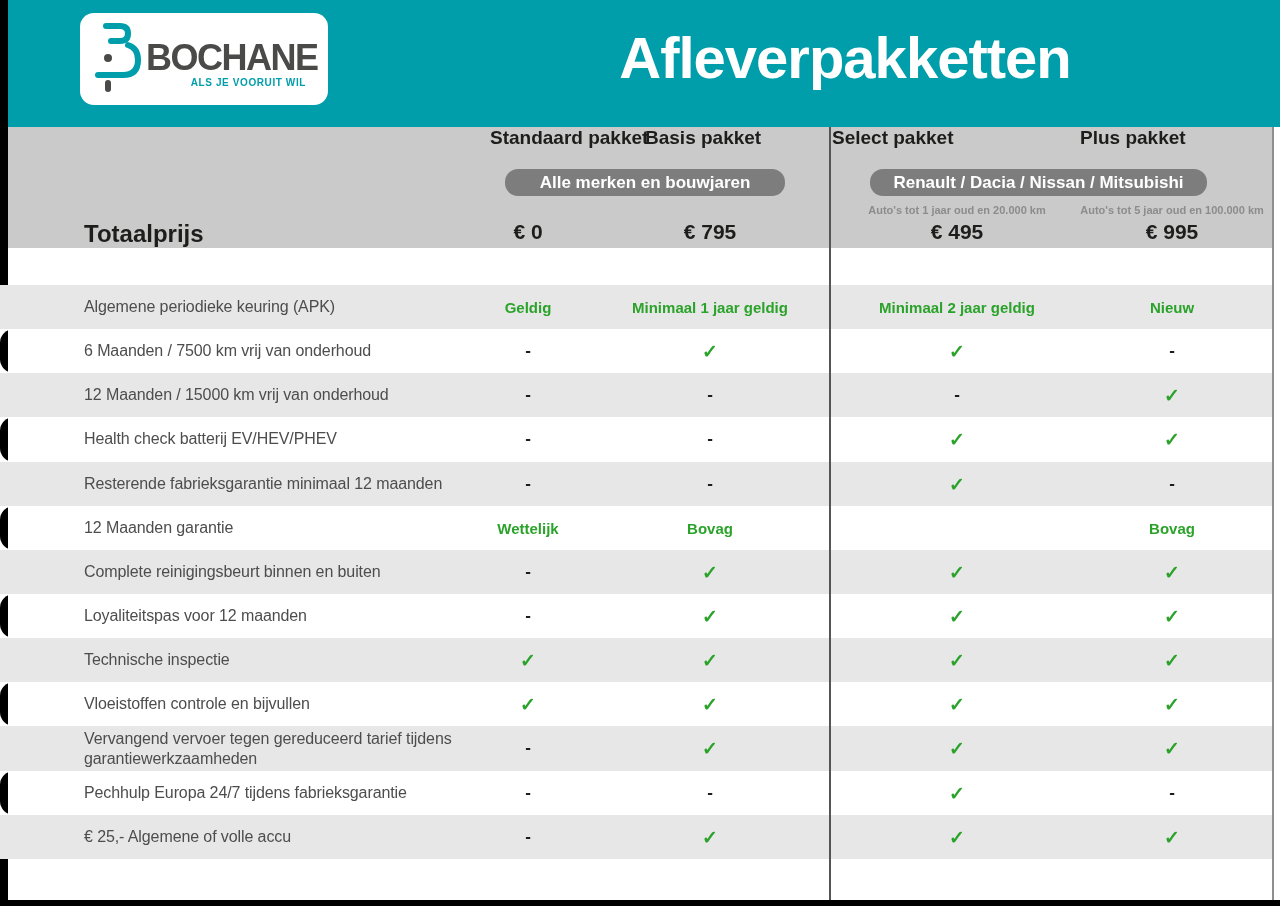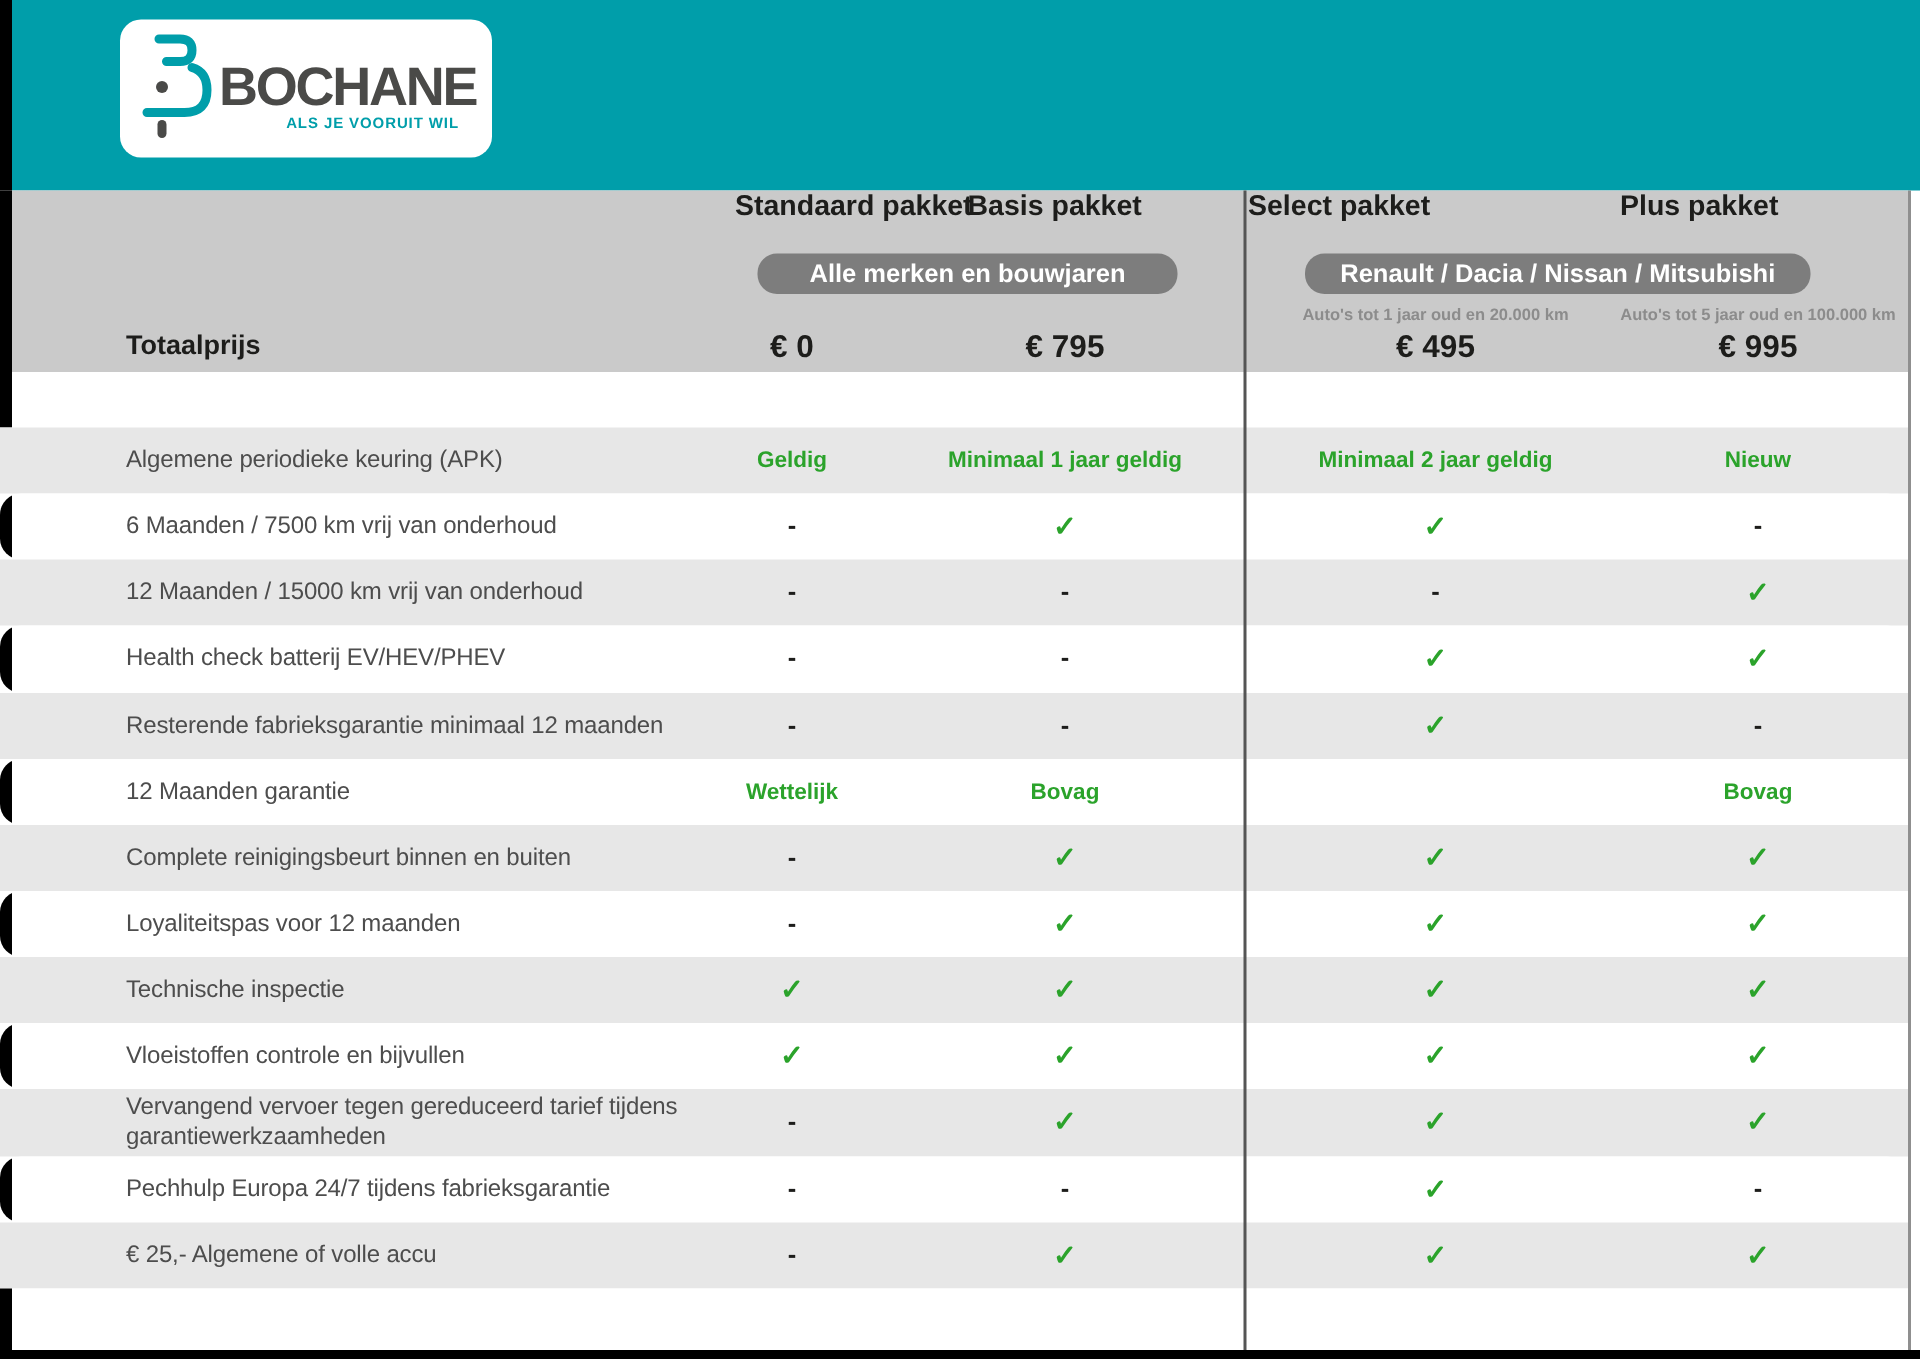--- a/index.html
+++ b/index.html
@@ -22,21 +22,21 @@
   
   .thead{position:absolute;left:0;top:127px;width:1272px;height:121px;
          background:linear-gradient(90deg,#000 0 8px,#CACACA 8px);}
   .hname{position:absolute;top:0;font-size:19px;font-weight:bold;color:#1D1D1B;text-align:left;}
   .h1{left:490px;width:175px}.h2{left:645px;width:175px}.h3{left:832px;width:250px}.h4{left:1080px;width:184px}
   .badge{position:absolute;top:42px;height:27px;line-height:27px;background:#7D7D7D;
          color:#fff;font-weight:bold;font-size:17px;text-align:center;border-radius:13px;}
   .b1{left:505px;width:280px}.b2{left:870px;width:337px}
   .note{position:absolute;top:77px;font-size:11px;font-weight:bold;color:#8C8C8C;text-align:center;}
   .n3{left:832px;width:250px}.n4{left:1052px;width:240px}
-  .pl{position:absolute;left:84px;top:93px;font-size:18px;font-weight:bold;color:#1D1D1B;}
+  .pl{position:absolute;left:84px;top:93px;font-size:24px;font-weight:bold;color:#1D1D1B;}
   .price{position:absolute;top:93px;font-size:21px;font-weight:bold;color:#1D1D1B;text-align:center;}
   .p1{left:440px;width:176px}.p2{left:616px;width:188px}.p3{left:832px;width:250px}.p4{left:1080px;width:184px}
 
   
   .spacer{position:absolute;left:0;top:248px;width:1272px;height:37px;
           background:linear-gradient(90deg,#000 0 8px,#fff 8px);}
   .rows{position:absolute;left:0;top:285px;width:1272px;}
   .row{position:relative;width:1272px;height:44.15px;}
   .row.grey{background:#E7E7E7;}
   .row.white{background:linear-gradient(90deg,#000 0 8px,#fff 8px);border-radius:14px;}
@@ -63,20 +63,21 @@
     <div class="logo-card">
       <svg class="logo-icon" width="50" height="80" viewBox="0 0 50 80">
         <path d="M12 8 H26 Q34 8 34 15.5 Q34 23 26 23 H17" fill="none" stroke="#009EAA" stroke-width="6" stroke-linecap="round"></path>
         <path d="M34 27 Q44 30 44 42 Q44 57 29 57 H4" fill="none" stroke="#009EAA" stroke-width="6" stroke-linecap="round"></path>
         <circle cx="14" cy="40" r="4" fill="#4A4A48"></circle>
         <rect x="11" y="62" width="6" height="12" rx="3" fill="#4A4A48"></rect>
       </svg>
       <div class="wordmark">BOCHANE</div>
       <div class="tagline">ALS JE VOORUIT WIL</div>
     </div>
+    <div class="title">Afleverpakketten</div>
   </div>
 
   <div class="thead">
     <div class="hname h1">Standaard pakket</div>
     <div class="hname h2">Basis pakket</div>
     <div class="hname h3">Select pakket</div>
     <div class="hname h4">Plus pakket</div>
 
     <div class="badge b1">Alle merken en bouwjaren</div>
     <div class="badge b2">Renault / Dacia / Nissan / Mitsubishi</div>

